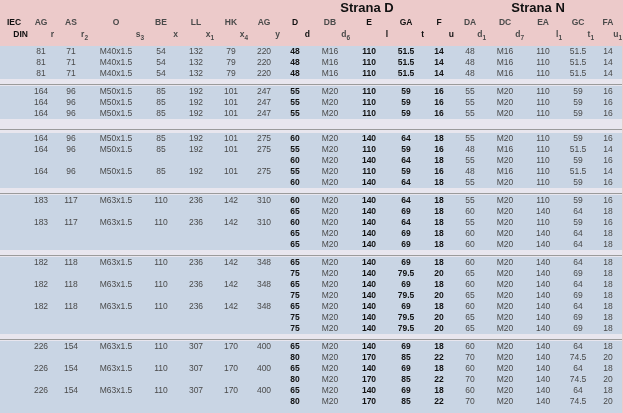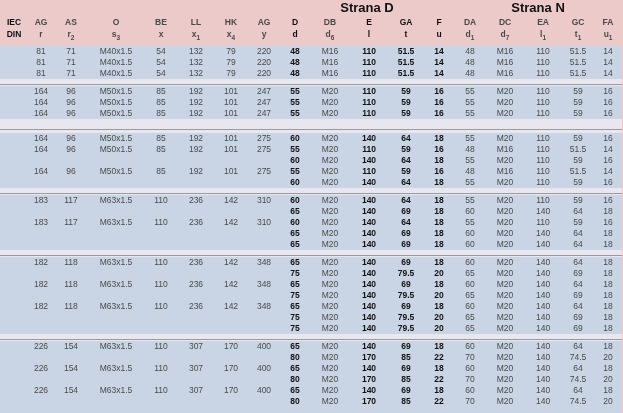--- a/index.html
+++ b/index.html
@@ -9,21 +9,21 @@
     font-family:"Liberation Sans", sans-serif;
   }
   table.dim { border-collapse:collapse; table-layout:fixed; width:622px; }
   table.dim th, table.dim td {
     padding:0; margin:0; overflow:hidden; white-space:nowrap;
     font-size:8.5px; text-align:center; vertical-align:middle;
   }
   thead th { background:var(--header-bg,#eccaca); color:var(--text,#3a3a3a); font-weight:bold; }
   thead tr.grp-row th { height:15px; font-size:13px; }
   thead tr.code-row th { height:14px; }
-  thead tr.sym-row th { height:17px; vertical-align:top; }
+  thead tr.sym-row th { height:17px; vertical-align:top;text-align:right; }
   th.grp-label { text-align:left; font-weight:bold; color:var(--bold-text,#111111); padding-left:6px; }
   .b { font-weight:bold; color:var(--bold-text,#111111); }
   th.left, td.left { text-align:left; padding-left:6px; }
   sub.s { font-size:6.5px; line-height:1; }
   tbody td { background:var(--row-bg,#c9d5e4); color:var(--text,#4a4a4a); height:11px; line-height:11px; }
   tbody td.b { color:var(--bold-text,#111111); }
   tr.sep td { background:var(--sep-bg,#e8e6ee); height:7px; line-height:0; }
   tr.sep.big td { height:14px; }
   tr.sep td .line { height:1px; width:100%; background:var(--sep-line,#9b9b9b); }
   tr.filler td { background:var(--row-bg,#c9d5e4); height:6px; }

